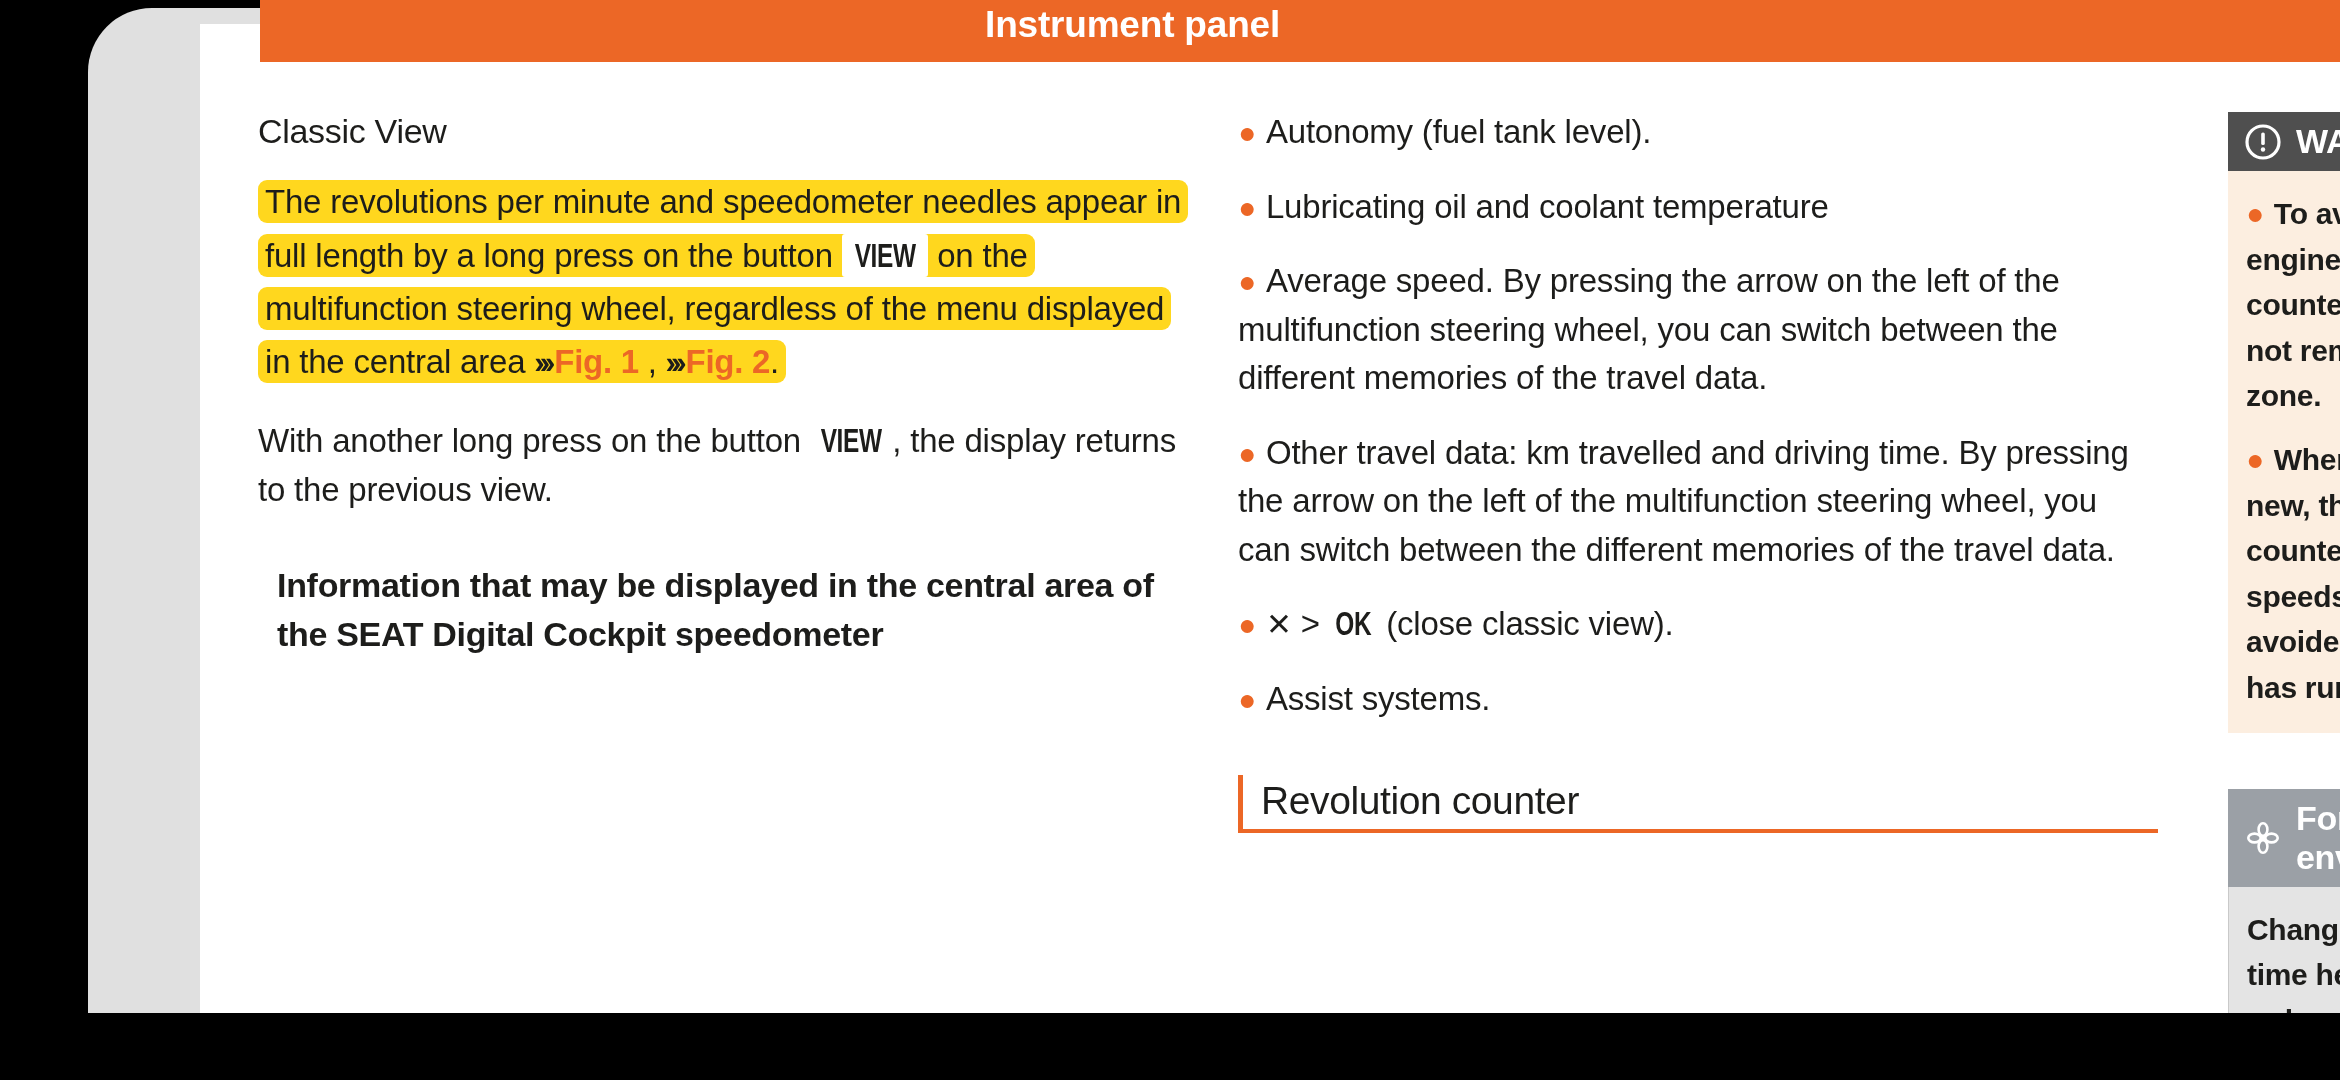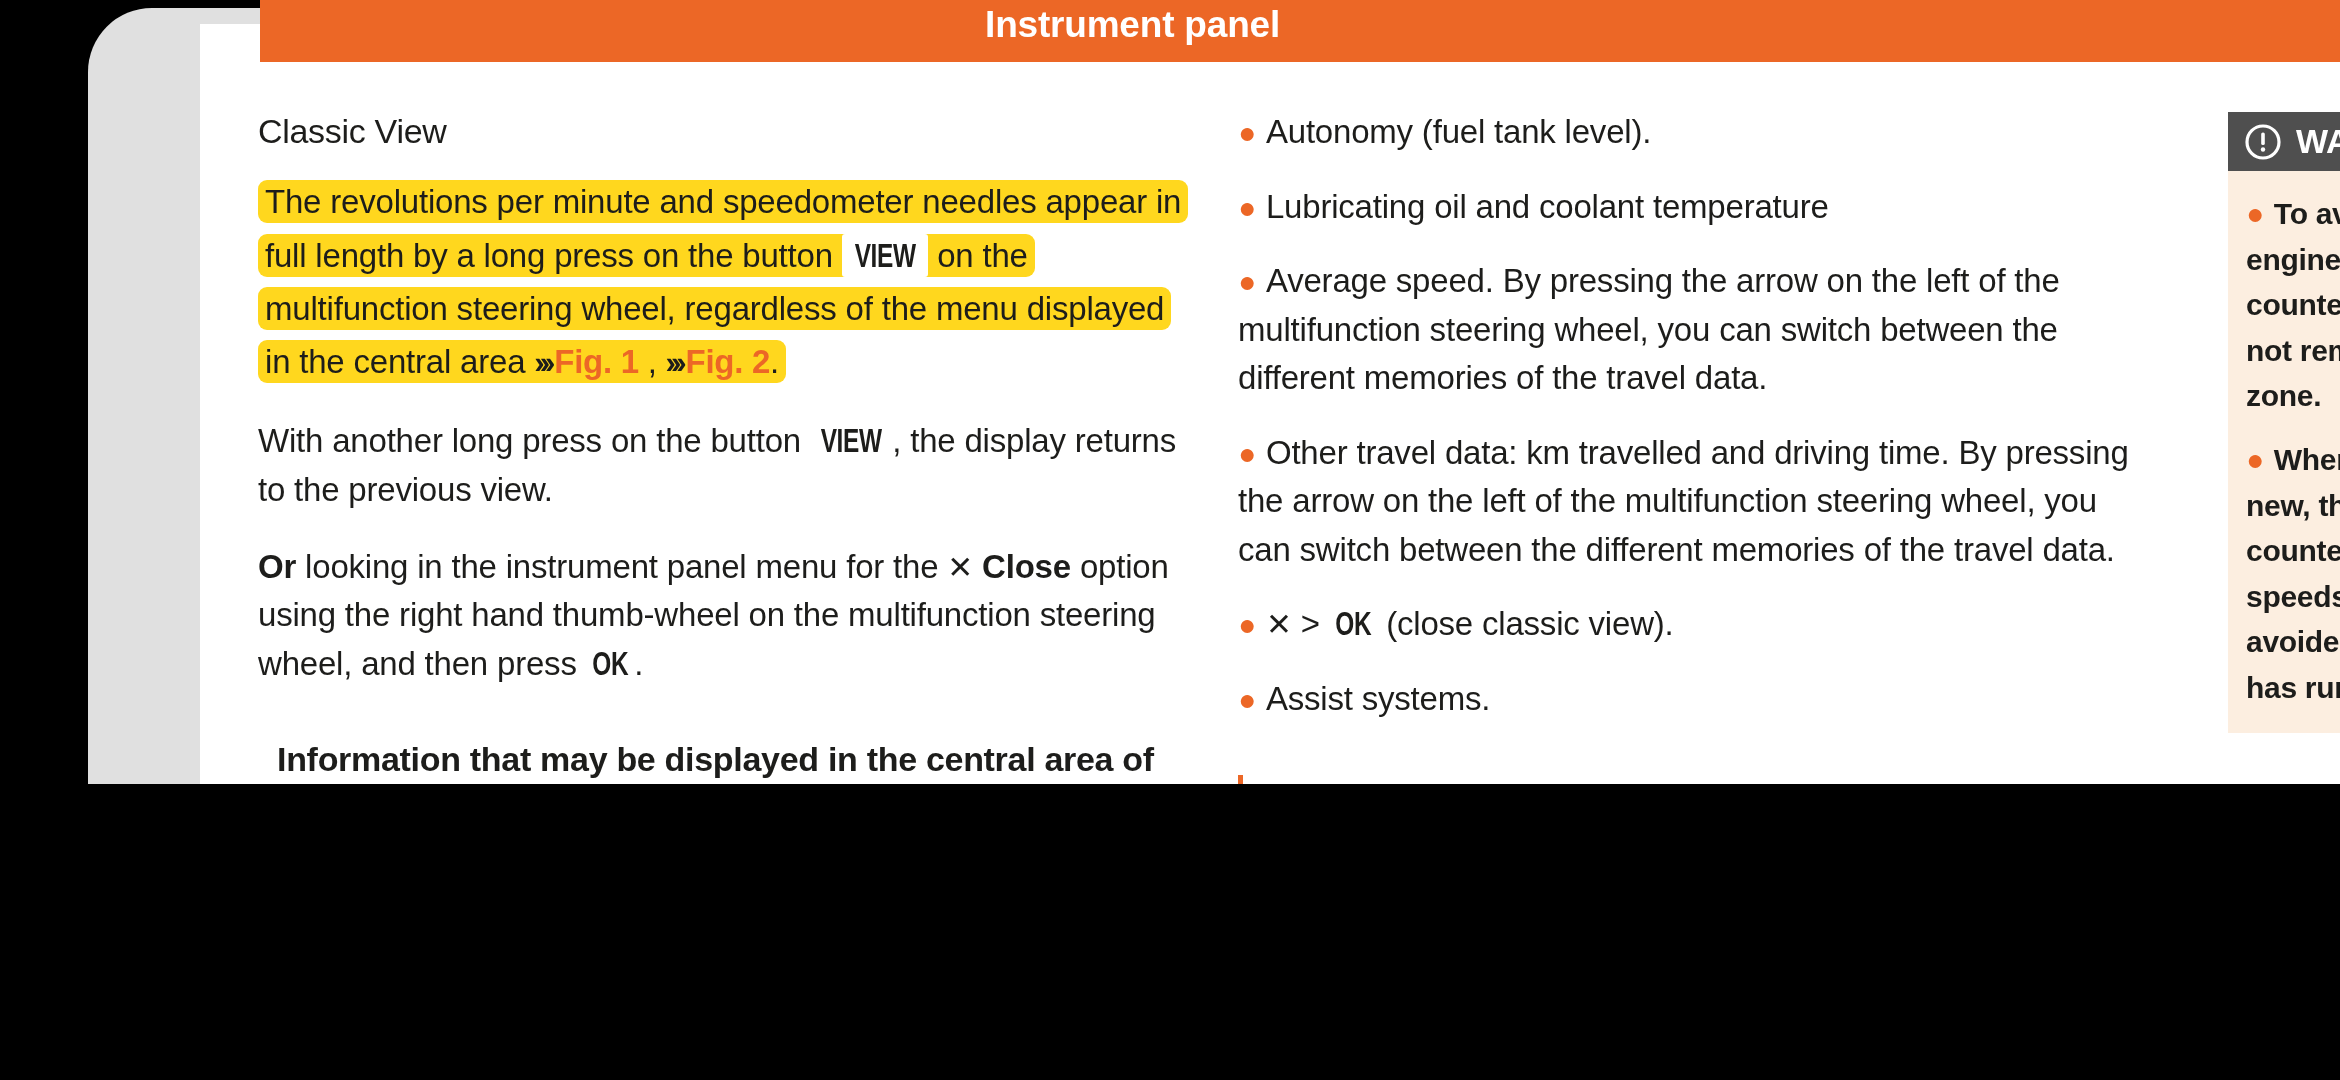--- a/index.html
+++ b/index.html
@@ -8,21 +8,21 @@
     width: 2340px;
     height: 1080px;
     overflow: hidden;
     background: #000000;
     font-family: "Liberation Sans", sans-serif;
   }
 
   #viewer {
     position: relative;
     width: 2340px;
-    height: 784px;
+    height: 1013px;
     background: #000000;
     overflow: hidden;
   }
 
   
   .page-shadow {
     position: absolute;
     left: 88px;
     top: 8px;
     width: 520px;
@@ -236,23 +236,20 @@
     <p class="body">
       <span class="hl">
         <span>The revolutions per minute and speedometer needles appear in full length by a long press on the button </span><span class="hl-gap"><span class="btnkey">VIEW</span></span><span> on the multifunction steering wheel, regardless of the menu displayed in the central area </span><span class="chevs">›››</span><span class="figref">Fig. 1</span><span> , </span><span class="chevs">›››</span><span class="figref">Fig. 2</span><span>.</span>
       </span>
     </p>
 
     <p class="body">
       <span>With another long press on the button </span><span class="btnkey">VIEW</span><span>, the display returns to the previous view.</span>
     </p>
 
-    <p class="body">
-      <span class="bold">Or</span><span> looking in the instrument panel menu for the </span><span class="xglyph">✕</span> <span class="bold">Close</span><span> option using the right hand thumb-wheel on the multifunction steering wheel, and then press </span><span class="btnkey">OK</span><span>.</span>
-    </p>
 
     <div class="h-sub-block" style="margin-top:46px;">Information that may be displayed in the central area of the SEAT Digital Cockpit speedometer</div>
 
   </div>
 
   <div class="col-mid">
     <ul class="bullets">
       <li><span class="dot">●</span><span>Autonomy (fuel tank level).</span></li>
       <li><span class="dot">●</span><span>Lubricating oil and coolant temperature</span></li>
       <li><span class="dot">●</span><span>Average speed. By pressing the arrow on the left of the multifunction steering wheel, you can switch between the different memories of the travel data.</span></li>

